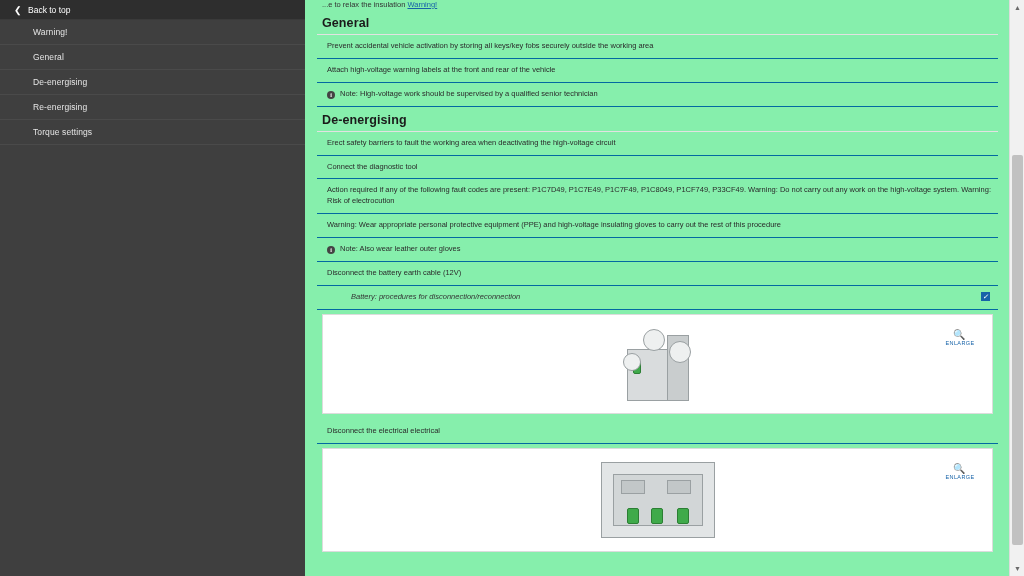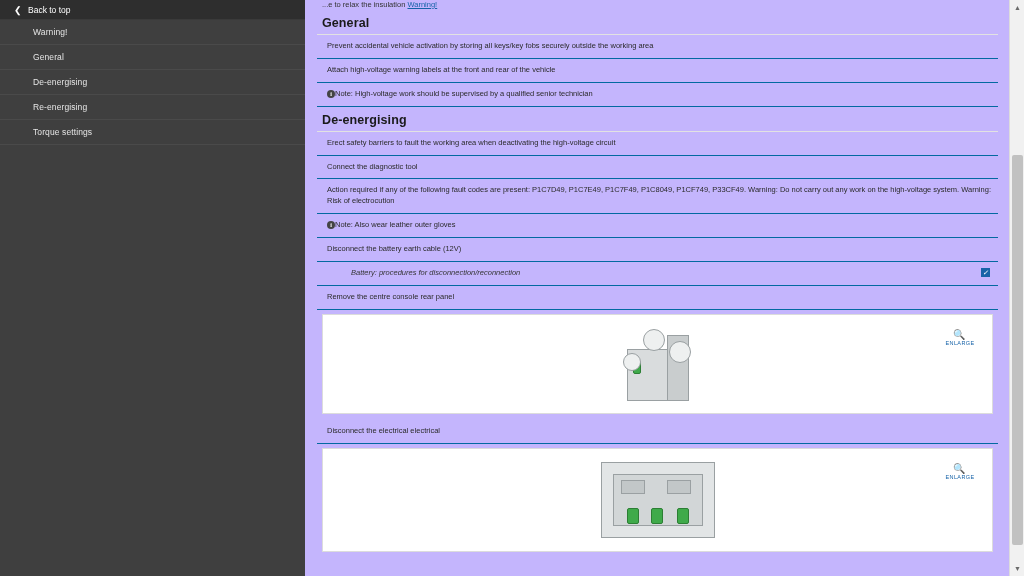--- a/index.html
+++ b/index.html
@@ -54,21 +54,21 @@
     color: #e6e6e6;
     border-bottom: 1px solid #4a4a4a;
     letter-spacing: 0.1px;
   }
   .nav-item:first-of-type { border-top: none; }
 
   
   #content {
     flex: 1 1 auto;
     height: 576px;
-    background: #c4b5fd;
+    background: #86efac;
     position: relative;
     overflow: hidden;
   }
   #doc {
     position: absolute;
     left: 0; top: 0;
     width: 705px;
     padding: 0 12px 0 12px;
   }
   .topline {
@@ -89,21 +89,21 @@
     letter-spacing: 0.1px;
   }
   .row {
     font-size: 7.5px;
     color: #2a2a2a;
     padding: 6px 4px 6px 10px;
     border-bottom: 1px solid #0369a1;
     line-height: 1.45;
   }
   .row.first { border-top: 1px solid #e2e2e2; }
-  .row.note { display: flex; align-items: flex-start; }
+  .row.note { display: flex; align-items: center; gap: 5px; }
   .info-icon {
     display: inline-block;
     width: 8px; height: 8px;
     border-radius: 50%;
     background: #444;
     color: #fff;
     font-size: 6px;
     line-height: 8px;
     text-align: center;
     font-weight: bold;
@@ -238,32 +238,32 @@
       <div class="row">Attach high-voltage warning labels at the front and rear of the vehicle</div>
       <div class="row note">
         <span class="info-icon">i</span>
         <span>Note: High-voltage work should be supervised by a qualified senior technician</span>
       </div>
 
       <h2 class="section">De-energising</h2>
       <div class="row first">Erect safety barriers to fault the working area when deactivating the high-voltage circuit</div>
       <div class="row">Connect the diagnostic tool</div>
       <div class="row">Action required if any of the following fault codes are present: P1C7D49, P1C7E49, P1C7F49, P1C8049, P1CF749, P33CF49. Warning: Do not carry out any work on the high-voltage system. Warning: Risk of electrocution</div>
+      <div class="row">Warning: Wear appropriate personal protective equipment (PPE) and high-voltage insulating gloves to carry out the rest of this procedure</div>
       <div class="row note">
         <span class="info-icon">i</span>
         <span>Note: Also wear leather outer gloves</span>
       </div>
       <div class="row">Disconnect the battery earth cable (12V)</div>
 
       <div class="row sub">
         <span>Battery: procedures for disconnection/reconnection</span>
         <span class="check-box">✓</span>
       </div>
 
-      <div class="row">Remove the centre console rear panel</div>
 
       <div class="fig">
         <div class="illus" style="width:90px;height:86px;">
           <div class="part" style="left:14px;top:28px;width:42px;height:52px;"></div>
           <div class="part" style="left:54px;top:14px;width:22px;height:66px;background:#c9cdce;"></div>
           <div class="green" style="left:20px;top:40px;width:8px;height:13px;"></div>
           <div class="green" style="left:38px;top:18px;width:12px;height:8px;"></div>
           <div class="green" style="left:60px;top:26px;width:9px;height:12px;"></div>
           <div class="circ" style="left:10px;top:32px;width:18px;height:18px;"></div>
           <div class="circ" style="left:30px;top:8px;width:22px;height:22px;"></div>

